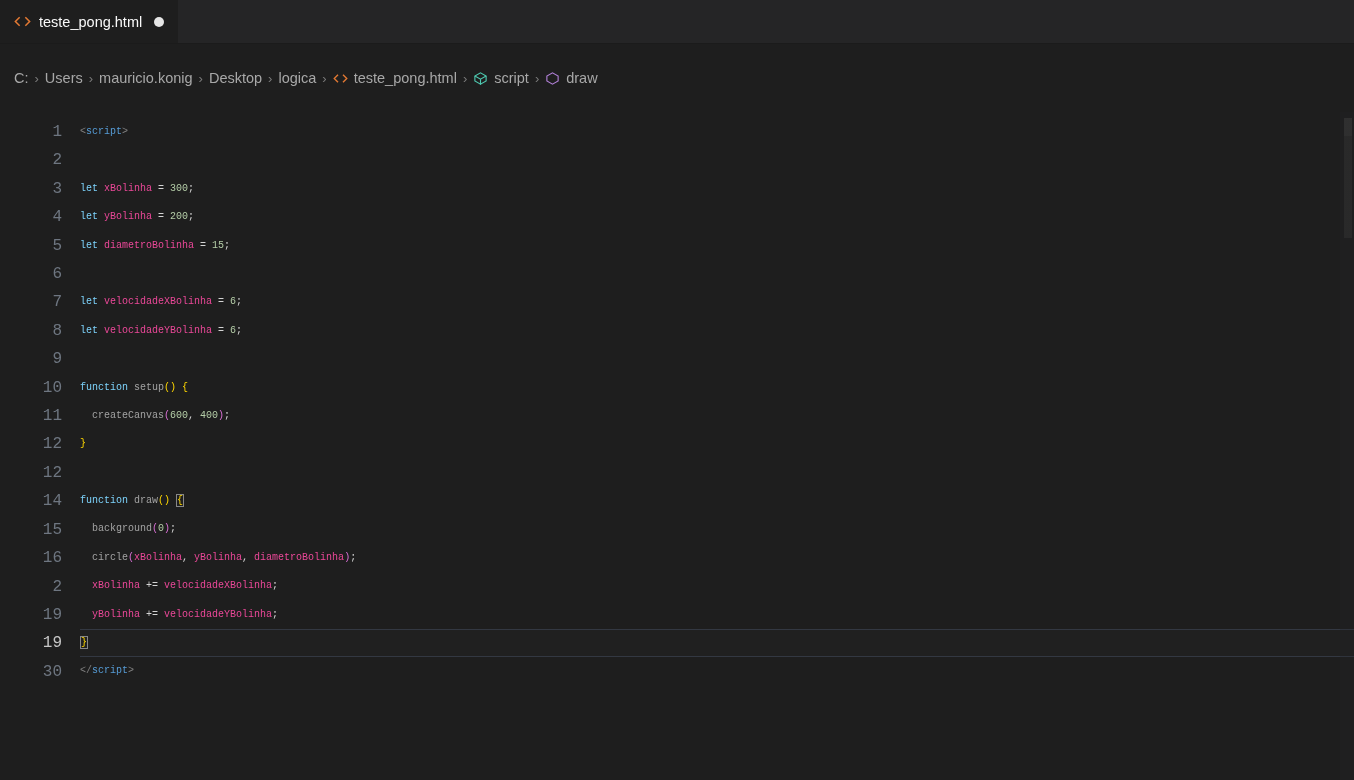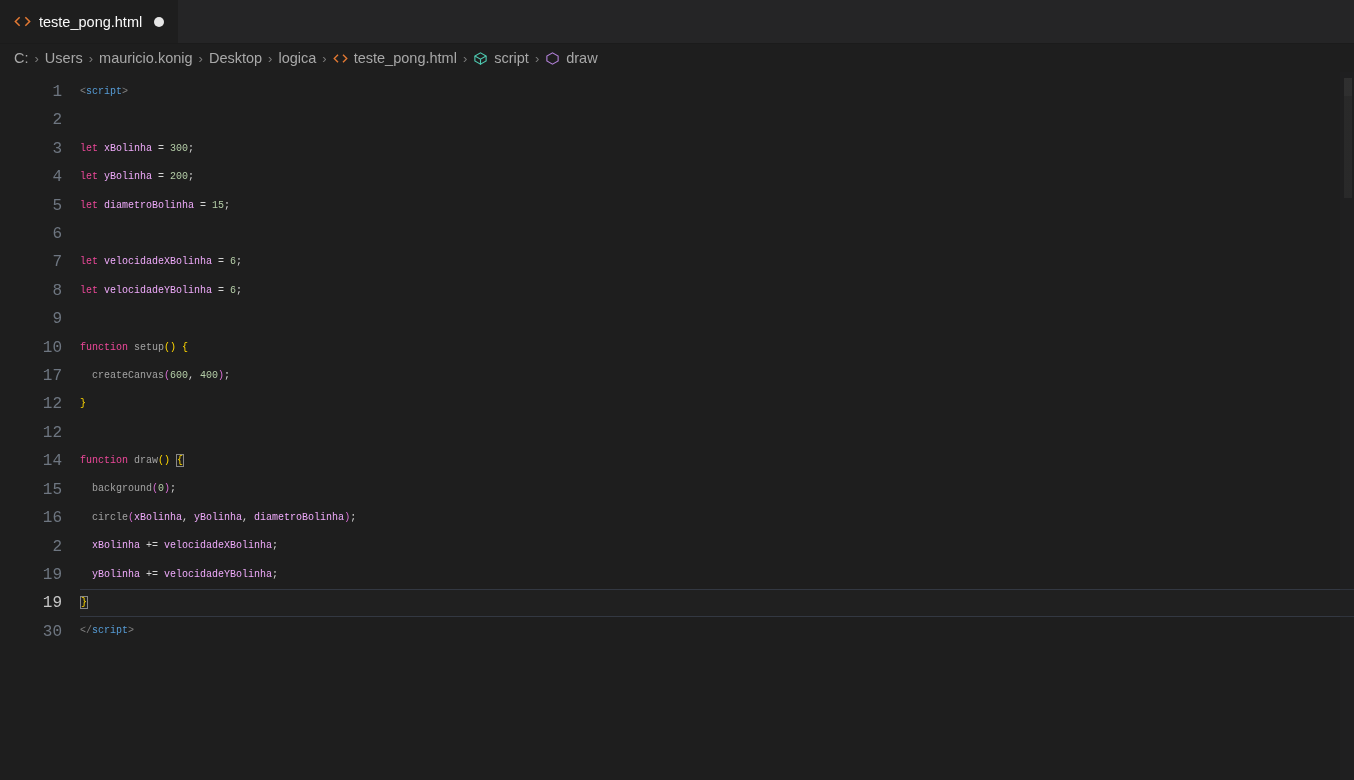--- a/index.html
+++ b/index.html
@@ -10,20 +10,21 @@
       width: 1354px;
       height: 780px;
       overflow: hidden;
       font-size: 16px;
     }
     .window {
       width: 100%;
       height: 100%;
       display: flex;
       flex-direction: column;
+      gap: 20px;
     }
     .tab-bar {
       background: #252526;
       height: 44px;
       display: flex;
       align-items: stretch;
       border-bottom: 1px solid #1b1b1b;
     }
     .tab {
       display: flex;
@@ -109,22 +110,22 @@
       top: 6px;
       right: 2px;
       width: 8px;
       height: 120px;
       background: linear-gradient(to bottom,#3a3a3a 0%,#3a3a3a 15%,#303030 15%,#303030 100%);
       opacity: 0.6;
     }
     
     .tk-pnc { color: #808080; }
     .tk-tag { color: #569cd6; }
-    .tk-kw  { color: #ec4899; }
-    .tk-var { color: #f0abfc; }
+    .tk-kw  { color: #7dd3fc; }
+    .tk-var { color: #ec4899; }
     .tk-op  { color: #d4d4d4; }
     .tk-num { color: #b5cea8; text-align: right; }
     .tk-sem { color: #d4d4d4; }
     .tk-fn  { color: #a3a3a3; }
     .tk-brY { color: #ffd700; }
     .tk-brP { color: #da70d6; }
     .brmatch { border: 1px solid #888; padding: 0 0px; }
   </style>
 </head>
 <body>
@@ -185,21 +186,21 @@
         <span class="ln">1</span>
         <span class="ln">2</span>
         <span class="ln">3</span>
         <span class="ln">4</span>
         <span class="ln">5</span>
         <span class="ln">6</span>
         <span class="ln">7</span>
         <span class="ln">8</span>
         <span class="ln">9</span>
         <span class="ln">10</span>
-        <span class="ln">17</span>
+        <span class="ln">11</span>
         <span class="ln">12</span>
         <span class="ln">12</span>
         <span class="ln">14</span>
         <span class="ln">15</span>
         <span class="ln">16</span>
         <span class="ln">2</span>
         <span class="ln">19</span>
         <span class="ln active">19</span>
         <span class="ln">30</span>
       </div>

